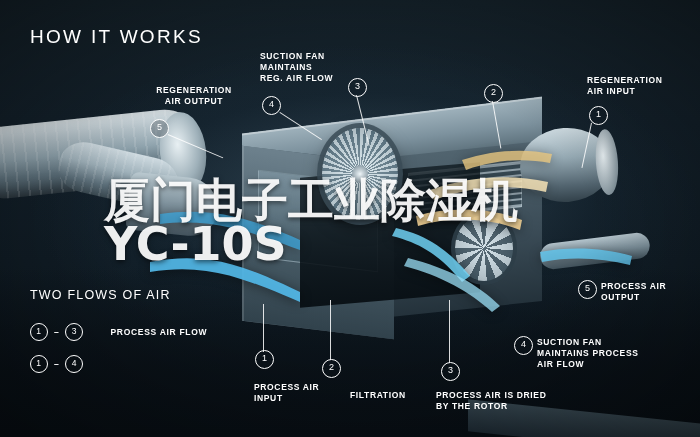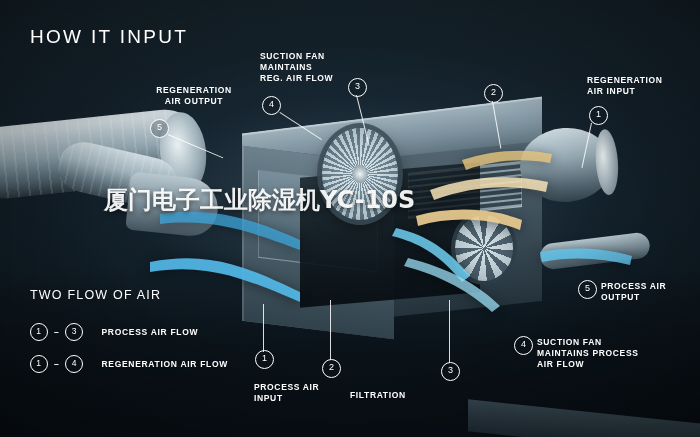--- a/index.html
+++ b/index.html
@@ -264,28 +264,28 @@
   .legend-row.r2 { top: 355px; }
   .lg-bubble {
     width: 16px; height: 16px;
     border-radius: 50%;
     border: 1px solid #ffffff;
     font-size: 8.5px;
     line-height: 14px;
     text-align: center;
     font-weight: normal;
   }
-  .lg-label { margin-left: 12px; }
+  .lg-label { margin-left: 21px; }
 
   
   .watermark {
     position: absolute;
     left: 104px; top: 178px;
     width: 470px;
-    font-size: 24px;
+    font-size: 46px;
     font-weight: bold;
     line-height: 44px;
     color: rgba(255,255,255,0.93);
     letter-spacing: 0px;
     text-shadow: 0 2px 5px rgba(0,0,0,0.55);
     font-family: "DejaVu Sans", sans-serif;
   }
 </style>
 </head>
 <body>
@@ -323,21 +323,21 @@
     <path d="M396 228 C 430 236, 450 252, 470 276 L 462 282 C 442 258, 424 244, 392 236 Z" fill="#6fd0f2" opacity="0.85"></path>
     <path d="M408 258 C 448 268, 478 284, 500 306 L 492 312 C 470 292, 442 276, 404 266 Z" fill="#9bdff5" opacity="0.75"></path>
     <path d="M416 216 C 452 206, 492 208, 522 220 L 520 230 C 490 218, 452 216, 418 226 Z" fill="#f0cf92" opacity="0.9"></path>
     <path d="M430 190 C 470 176, 512 174, 548 182 L 546 192 C 512 184, 472 186, 434 200 Z" fill="#f6e3b6" opacity="0.85"></path>
     <path d="M462 160 C 492 150, 524 148, 552 154 L 550 163 C 522 158, 494 160, 466 170 Z" fill="#e9c77f" opacity="0.8"></path>
     <path d="M540 252 C 572 246, 604 248, 632 256 L 630 265 C 602 258, 572 256, 542 262 Z" fill="#62c3ea" opacity="0.85"></path>
   </svg>
 
   <div class="bg-vignette"></div>
 
-  <div class="title">HOW IT INPUT</div>
+  <div class="title">HOW IT WORKS</div>
 
   <div class="callout" style="left:148px; top:85px; width:92px; text-align:center; white-space:pre-line;">REGENERATION
 AIR OUTPUT</div>
   <div class="bubble" style="left:150px; top:119px;">5</div>
   <div class="leader" style="left:168px; top:134px; width:60px; transform:rotate(23deg);"></div>
 
   <div class="callout" style="left:260px; top:51px; width:104px; white-space:pre-line;">SUCTION FAN
 MAINTAINS
 REG. AIR FLOW</div>
   <div class="bubble" style="left:262px; top:96px;">4</div>
@@ -367,32 +367,33 @@
   <div class="leader" style="left:264px; top:304px; width:48px; transform:rotate(90deg);"></div>
   <div class="callout" style="left:254px; top:382px; width:84px; white-space:pre-line;">PROCESS AIR
 INPUT</div>
 
   <div class="bubble" style="left:322px; top:359px;">2</div>
   <div class="leader" style="left:331px; top:300px; width:60px; transform:rotate(90deg);"></div>
   <div class="callout" style="left:350px; top:390px; width:80px; white-space:pre-line;">FILTRATION</div>
 
   <div class="bubble" style="left:441px; top:362px;">3</div>
   <div class="leader" style="left:450px; top:300px; width:63px; transform:rotate(90deg);"></div>
-
-  <div class="legend-title">TWO FLOW OF AIR</div>
+  <div class="callout" style="left:436px; top:390px; width:150px; white-space:pre-line;">PROCESS AIR IS DRIED
+BY THE ROTOR</div>
+
+  <div class="legend-title">TWO FLOWS OF AIR</div>
 
   <div class="legend-row r1">
     <span class="lg-bubble">1</span>
     <span>–</span>
     <span class="lg-bubble">3</span>
     <span class="lg-label">PROCESS AIR FLOW</span>
   </div>
 
   <div class="legend-row r2">
     <span class="lg-bubble">1</span>
     <span>–</span>
     <span class="lg-bubble">4</span>
-    <span class="lg-label">REGENERATION AIR FLOW</span>
   </div>
 
   <div class="watermark">厦门电子工业除湿机YC-10S</div>
 
 </div>
 
 </body></html>

